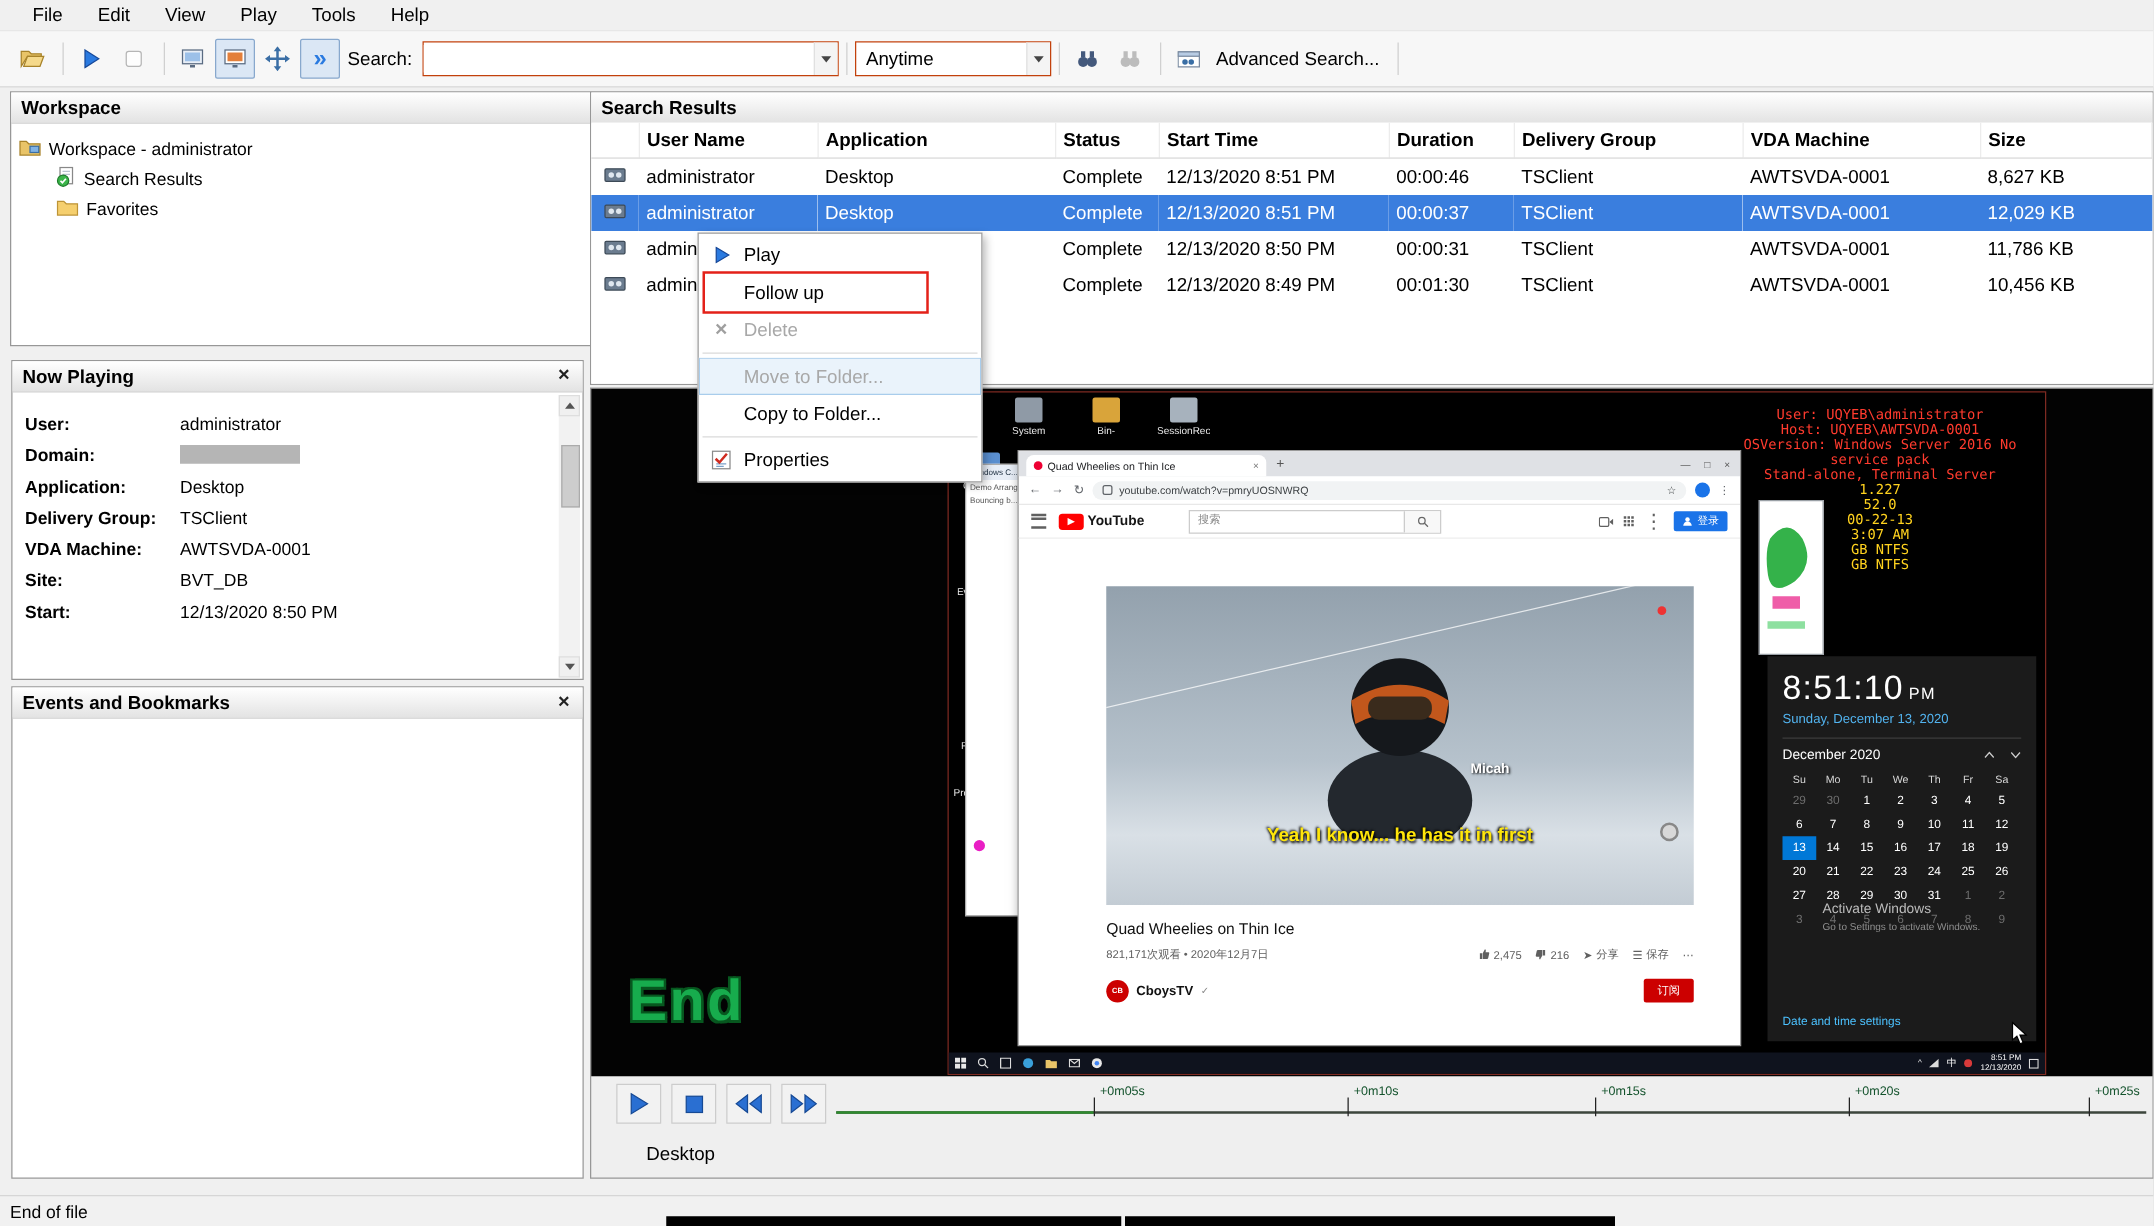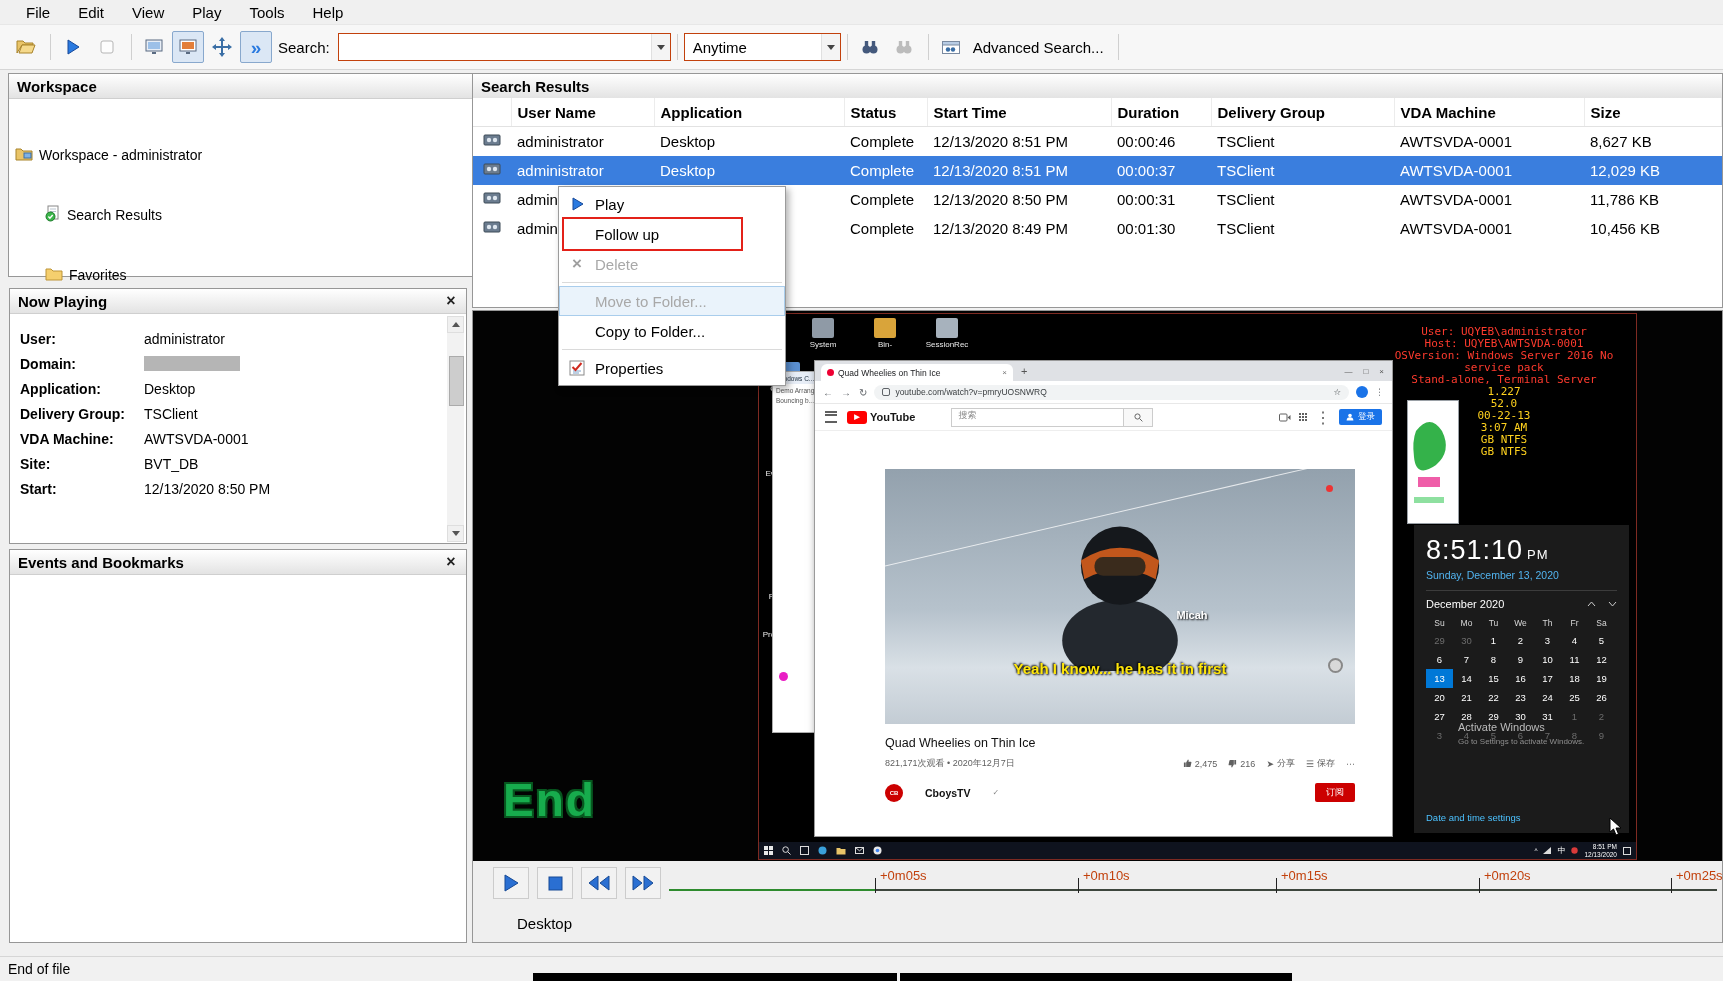--- a/index.html
+++ b/index.html
@@ -32,21 +32,21 @@
   
   .panel{position:absolute;border:1px solid #979797;background:#fff;box-sizing:border-box;}
   .panel-title{height:24px;background:linear-gradient(#ffffff,#e3e3e3);border-bottom:1px solid #cfcfcf;
                display:flex;align-items:center;justify-content:space-between;
                padding:0 6px 0 8px;font-weight:bold;font-size:15px;}
   .close-x{width:18px;text-align:center;font-size:16px;color:#222;line-height:16px;cursor:default;}
 
   
   #workspace-panel{left:8px;top:73px;width:512px;height:204px;}
   .tree{padding:8px 6px;font-size:14px;}
-  .tree-row{display:flex;align-items:center;height:24px;gap:6px;margin-top:36px;}
+  .tree-row{display:flex;align-items:center;height:24px;gap:6px;}
   .tree-children{margin-left:30px;}
 
   
   #nowplaying-panel{left:9px;top:288px;width:458px;height:256px;}
   .np-body{position:relative;height:calc(100% - 24px);}
   #np-rows{position:absolute;left:10px;top:12px;right:28px;}
   .np-row{display:flex;height:25px;align-items:center;font-size:14px;}
   .np-label{width:124px;font-weight:bold;}
   .redact{width:96px;height:15px;background:#b5b5b5;}
   .vscroll{position:absolute;top:2px;bottom:2px;right:2px;width:17px;background:#f2f2f2;}
@@ -85,21 +85,21 @@
 
   
   #player-panel{left:472px;top:310px;width:1251px;height:633px;border:1px solid #979797;background:#efefef;}
   #video-area{position:absolute;left:0;top:0;right:0;height:550px;background:#030303;overflow:hidden;}
   #end-overlay{position:absolute;left:30px;top:462px;font-size:46px;font-weight:bold;color:#17ac4d;
                letter-spacing:2px;z-index:8;
                text-shadow:2px 2px 0 #07571f,-2px -2px 0 #07571f,2px -2px 0 #07571f,-2px 2px 0 #07571f;}
   #controls{position:absolute;left:20px;top:556px;display:flex;gap:8px;}
   .pbtn{width:34px;height:30px;display:flex;align-items:center;justify-content:center;
         background:#f2f2f2;border:1px solid #cccccc;}
-  #timeline{position:absolute;left:196px;top:552px;width:1052px;height:40px;font-size:13px;color:#c2410c;}
+  #timeline{position:absolute;left:196px;top:552px;width:1052px;height:40px;font-size:10px;color:#14532d;}
   .tl-line{position:absolute;left:0;right:4px;top:26px;height:2px;background:#3d463d;}
   .tl-green{position:absolute;left:0;width:206px;top:26px;height:2px;background:#2e8b2e;}
   .tl-tick{position:absolute;top:15px;width:1px;height:15px;background:#222;}
   .tl-label{position:absolute;top:5px;white-space:nowrap;}
   #session-label{position:absolute;left:44px;top:604px;font-size:15px;}
 
   
   #desktop{position:absolute;left:285px;top:2px;width:877px;height:545px;background:#000;
            border:1px solid #7e2a22;box-sizing:content-box;font-family:"Liberation Sans",sans-serif;}
   .dicon{width:56px;display:flex;flex-direction:column;align-items:center;margin-bottom:7px;}
@@ -165,21 +165,21 @@
   .cap-text{position:absolute;left:0;right:0;top:75%;text-align:center;color:#ffe60a;font-weight:bold;
             font-size:15px;text-shadow:1px 1px 2px #000,-1px -1px 2px #000;}
   .cap-logo{position:absolute;right:12px;top:74%;width:15px;height:15px;border-radius:50%;
             background:#d8d8d8;border:2px solid #888;box-sizing:border-box;}
   .yt-reddot{position:absolute;right:22px;top:16px;width:7px;height:7px;border-radius:50%;background:#e33;}
   .yt-below{position:absolute;left:70px;top:375px;width:470px;}
   .v-title{font-size:12.5px;color:#111;}
   .v-statsrow{display:flex;justify-content:space-between;margin-top:7px;font-size:9px;color:#606060;align-items:center;}
   .v-actions{display:flex;gap:11px;align-items:center;}
   .act{display:flex;align-items:center;gap:3px;}
-  .v-channel{display:flex;align-items:center;margin-top:13px;gap:22px;}
+  .v-channel{display:flex;align-items:center;margin-top:13px;gap:6px;}
   .ch-avatar{width:18px;height:18px;border-radius:50%;background:#c00;color:#fff;font-size:6px;
              display:flex;align-items:center;justify-content:center;font-weight:bold;}
   .ch-name{font-size:10.5px;font-weight:bold;color:#111;}
   .ch-check{color:#888;font-size:8px;}
   .subscribe{margin-left:auto;background:#c00;color:#fff;font-size:9px;padding:3px 11px;border-radius:2px;}
 
   
   #clock-flyout{position:absolute;left:655px;top:211px;width:215px;height:308px;background:#1b1b1b;
                 color:#fff;padding:10px 12px;box-sizing:border-box;z-index:5;}
   .cf-time{font-size:27px;letter-spacing:1px;}

